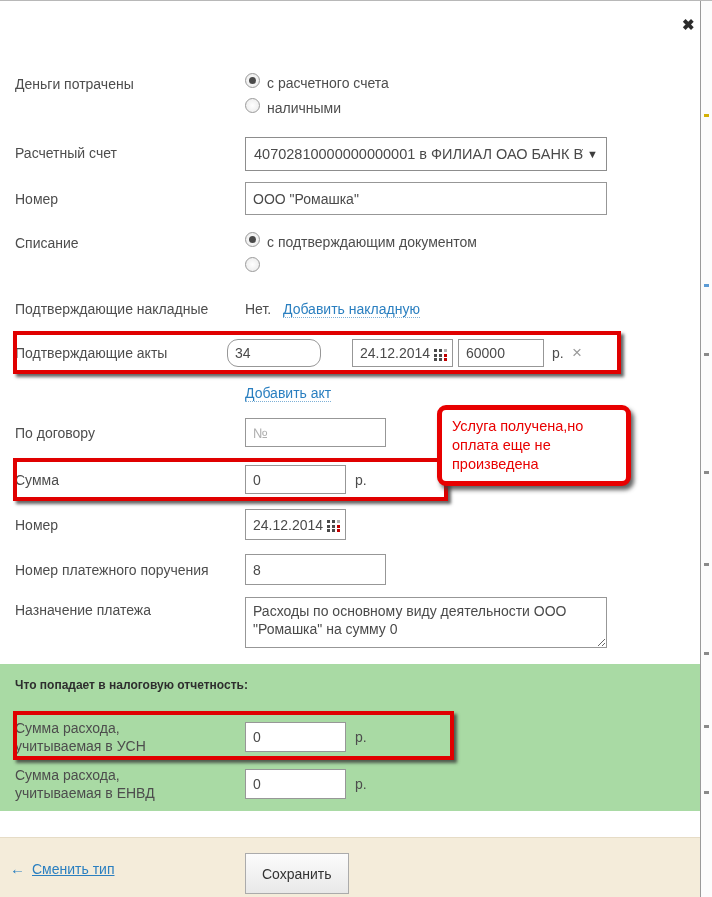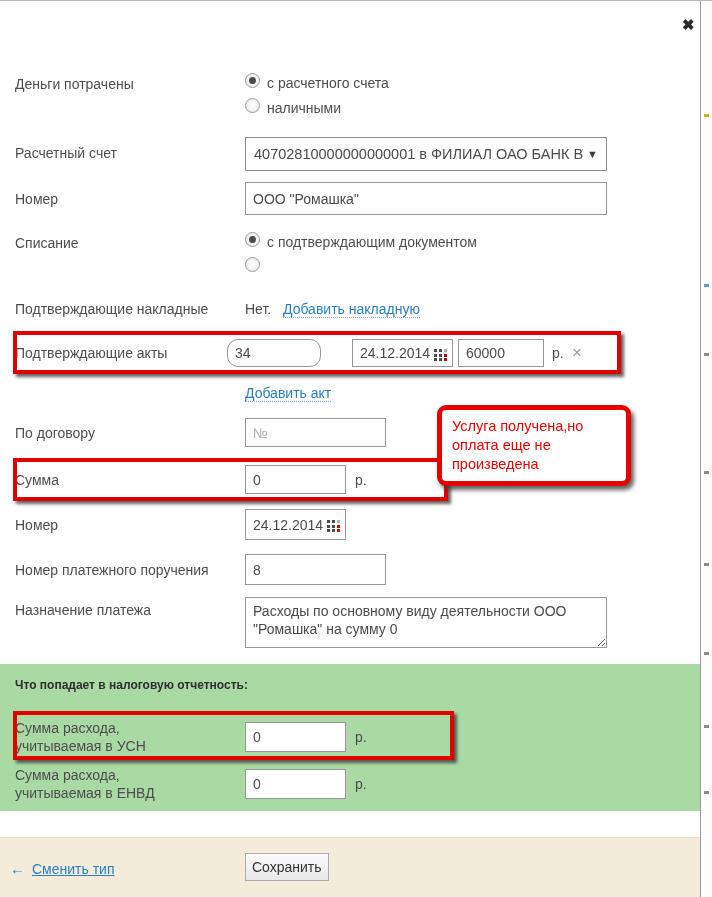--- a/index.html
+++ b/index.html
@@ -47,22 +47,22 @@
             pointer-events:none; z-index:5; }
   .callout { position:absolute; left:437px; top:404px; width:194px; min-height:64px; background:#fff;
              border:5px solid #e80000; border-radius:9px; box-shadow:3px 4px 4px rgba(60,60,60,.8);
              padding:7px 10px; font-size:14.5px; color:#e80000; z-index:6; line-height:19px; }
 
   .green-zone { position:absolute; left:0; top:663px; width:700px; height:147px; background:#a9daa4; }
   .green-heading { position:absolute; left:15px; top:677px; font-size:12px; font-weight:bold; color:#2e2e2e; }
 
   .footer { position:absolute; left:0; top:836px; width:700px; height:61px; background:#f4ecda;
             border-top:1px solid #e6dcc6; }
-  .btn { position:absolute; height:28px; border:1px solid #ababab; background:linear-gradient(#fcfcfc,#e8e8e8);
-         color:#333; font-size:14px; font-family:"Liberation Sans",sans-serif; padding:0 6px; cursor:pointer; }
+  .btn { position:absolute; height:41px; border:1px solid #ababab; background:linear-gradient(#fcfcfc,#e8e8e8);
+         color:#333; font-size:14px; font-family:"Liberation Sans",sans-serif; padding:0 16px; cursor:pointer; }
 </style>
 </head>
 <body>
 
 <div id="screen">
 
   <div class="close-btn">✖</div>
 
   <div class="lbl" style="top:75px">Деньги потрачены</div>
   <div class="radio checked" style="left:245px; top:72px"></div>

